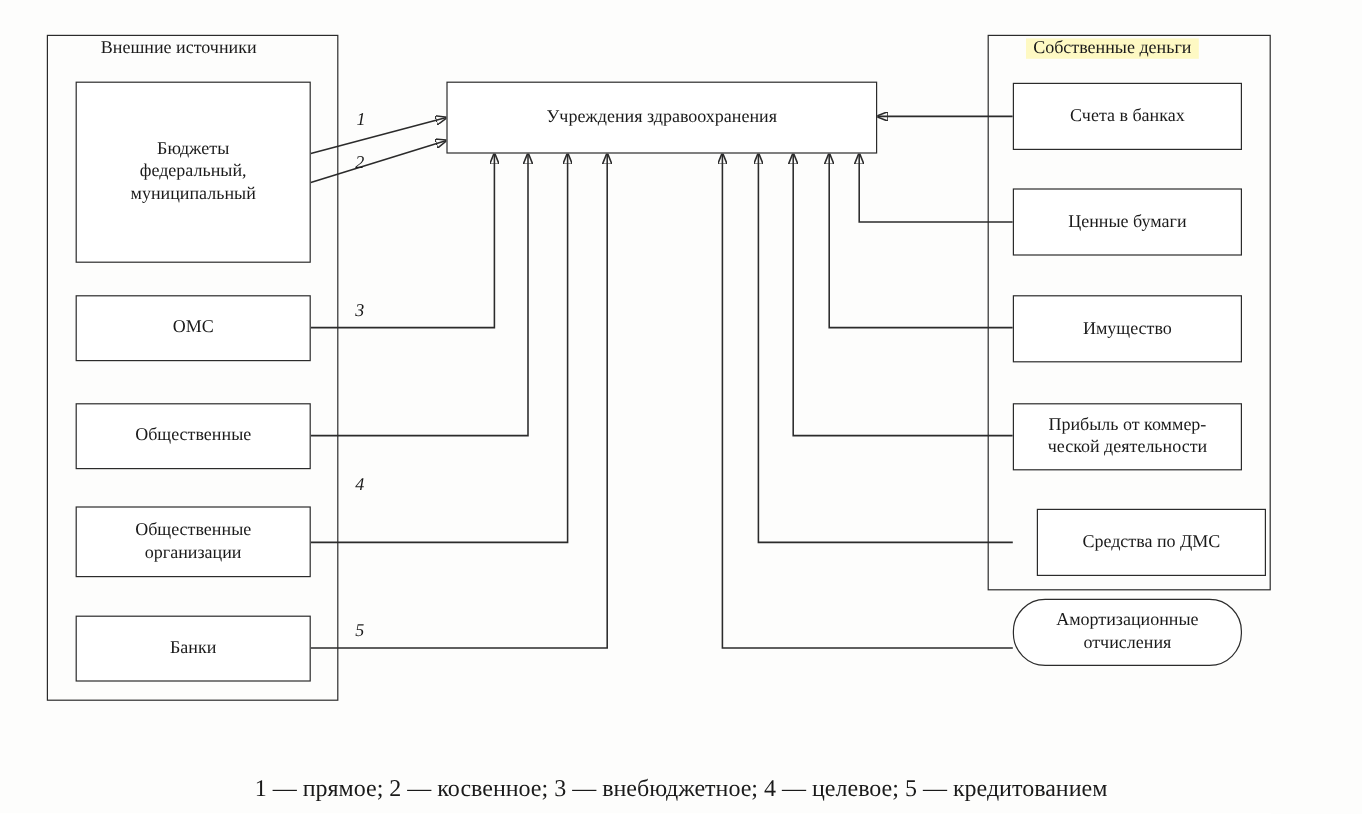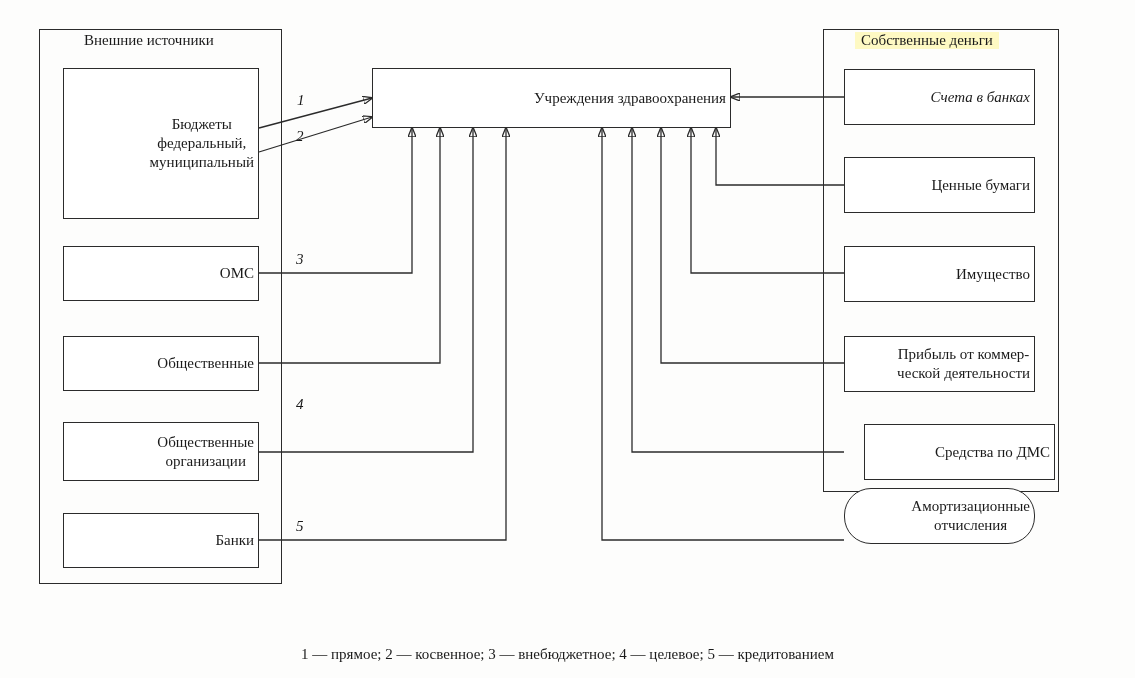--- a/index.html
+++ b/index.html
@@ -29,41 +29,41 @@
     color: #1a1a1a;
     white-space: nowrap;
   }
   .box {
     position: absolute;
     border: 1px solid #2b2b2b;
     box-sizing: border-box;
     background: #ffffff;
     display: flex;
     align-items: center;
-    justify-content: flex-end;
+    justify-content: center;
     text-align: center;
     font-size: 15px;
     line-height: 1.25;
     padding: 2px 4px;
     z-index: 3;
   }
   .box span { display: block; }
   .hub {
     font-size: 15px;
   }
   .lbl {
     position: absolute;
     font-style: italic;
     font-size: 15px;
     z-index: 4;
     color: #1a1a1a;
   }
   .legend {
     position: absolute;
-    font-size: 15px;
+    font-size: 20px;
     width: 100%;
     text-align: center;
   }
   svg.wires {
     position: absolute;
     left: 0; top: 0;
     width: 1135px;
     height: 678px;
     z-index: 1;
   }
@@ -143,21 +143,21 @@
     <span>Банки</span>
   </div>
 
   <div class="box" style="left:63px; top:422px; width:196px; height:59px;">
     <span>
       <span>Общественные</span>
       <span>организации</span>
     </span>
   </div>
 
-  <div class="box" style="left:844px; top:69px; width:191px; height:56px;font-style:italic;">
+  <div class="box" style="left:844px; top:69px; width:191px; height:56px;">
     <span>Счета в банках</span>
   </div>
 
   <div class="box" style="left:844px; top:157px; width:191px; height:56px;">
     <span>Ценные бумаги</span>
   </div>
 
   <div class="box" style="left:844px; top:246px; width:191px; height:56px;">
     <span>Имущество</span>
   </div>
@@ -166,21 +166,21 @@
     <span>
       <span>Прибыль от коммер-</span>
       <span>ческой деятельности</span>
     </span>
   </div>
 
   <div class="box" style="left:844px; top:424px; width:191px; height:56px;margin-left:20px;">
     <span>Средства по ДМС</span>
   </div>
 
-  <div class="box" style="left:844px; top:488px; width:191px; height:56px;border-radius:27px;">
+  <div class="box" style="left:844px; top:499px; width:191px; height:56px;border-radius:27px;">
     <span>
       <span>Амортизационные</span>
       <span>отчисления</span>
     </span>
   </div>
 
   <div class="lbl" style="left:297px; top:92px;">1</div>
   <div class="lbl" style="left:296px; top:128px;">2</div>
   <div class="lbl" style="left:296px; top:251px;">3</div>
   <div class="lbl" style="left:296px; top:396px;">4</div>

